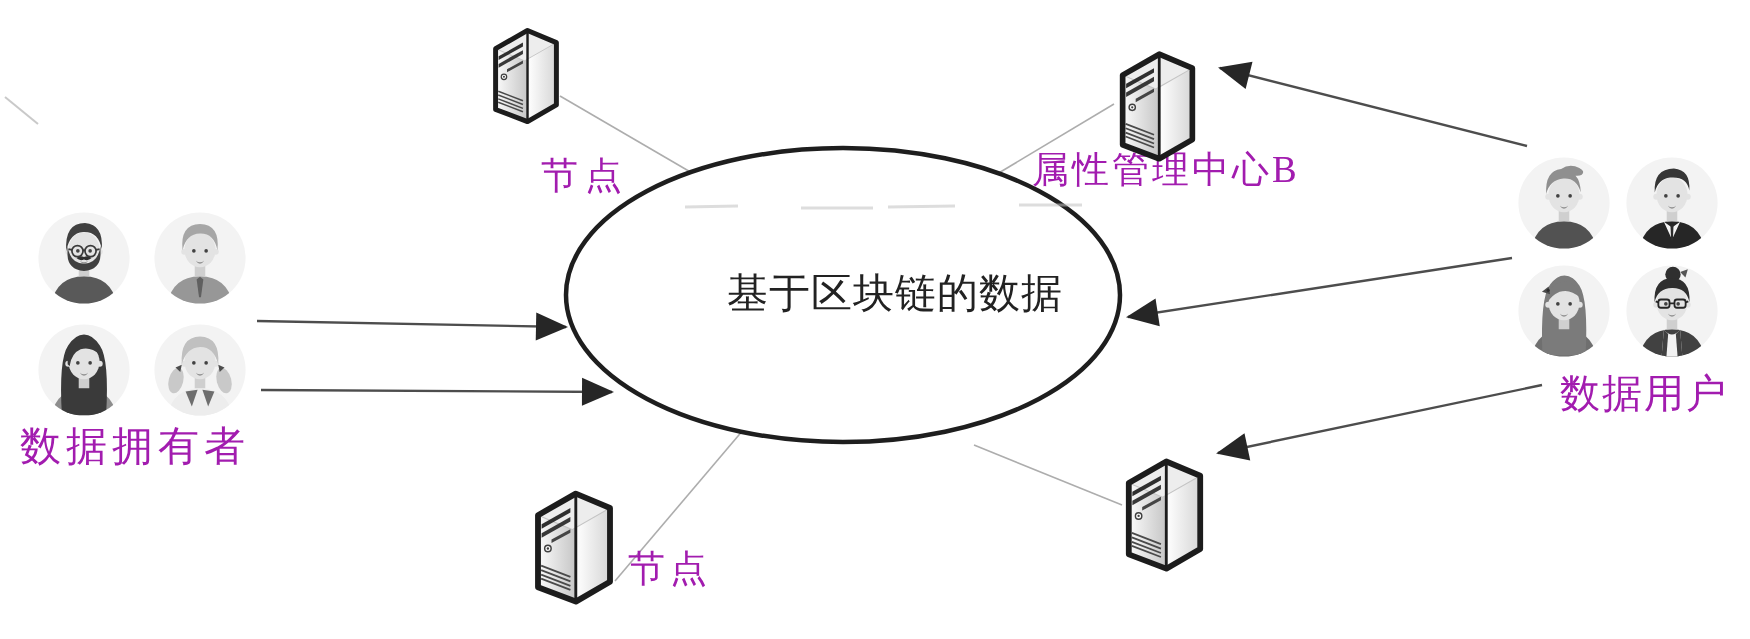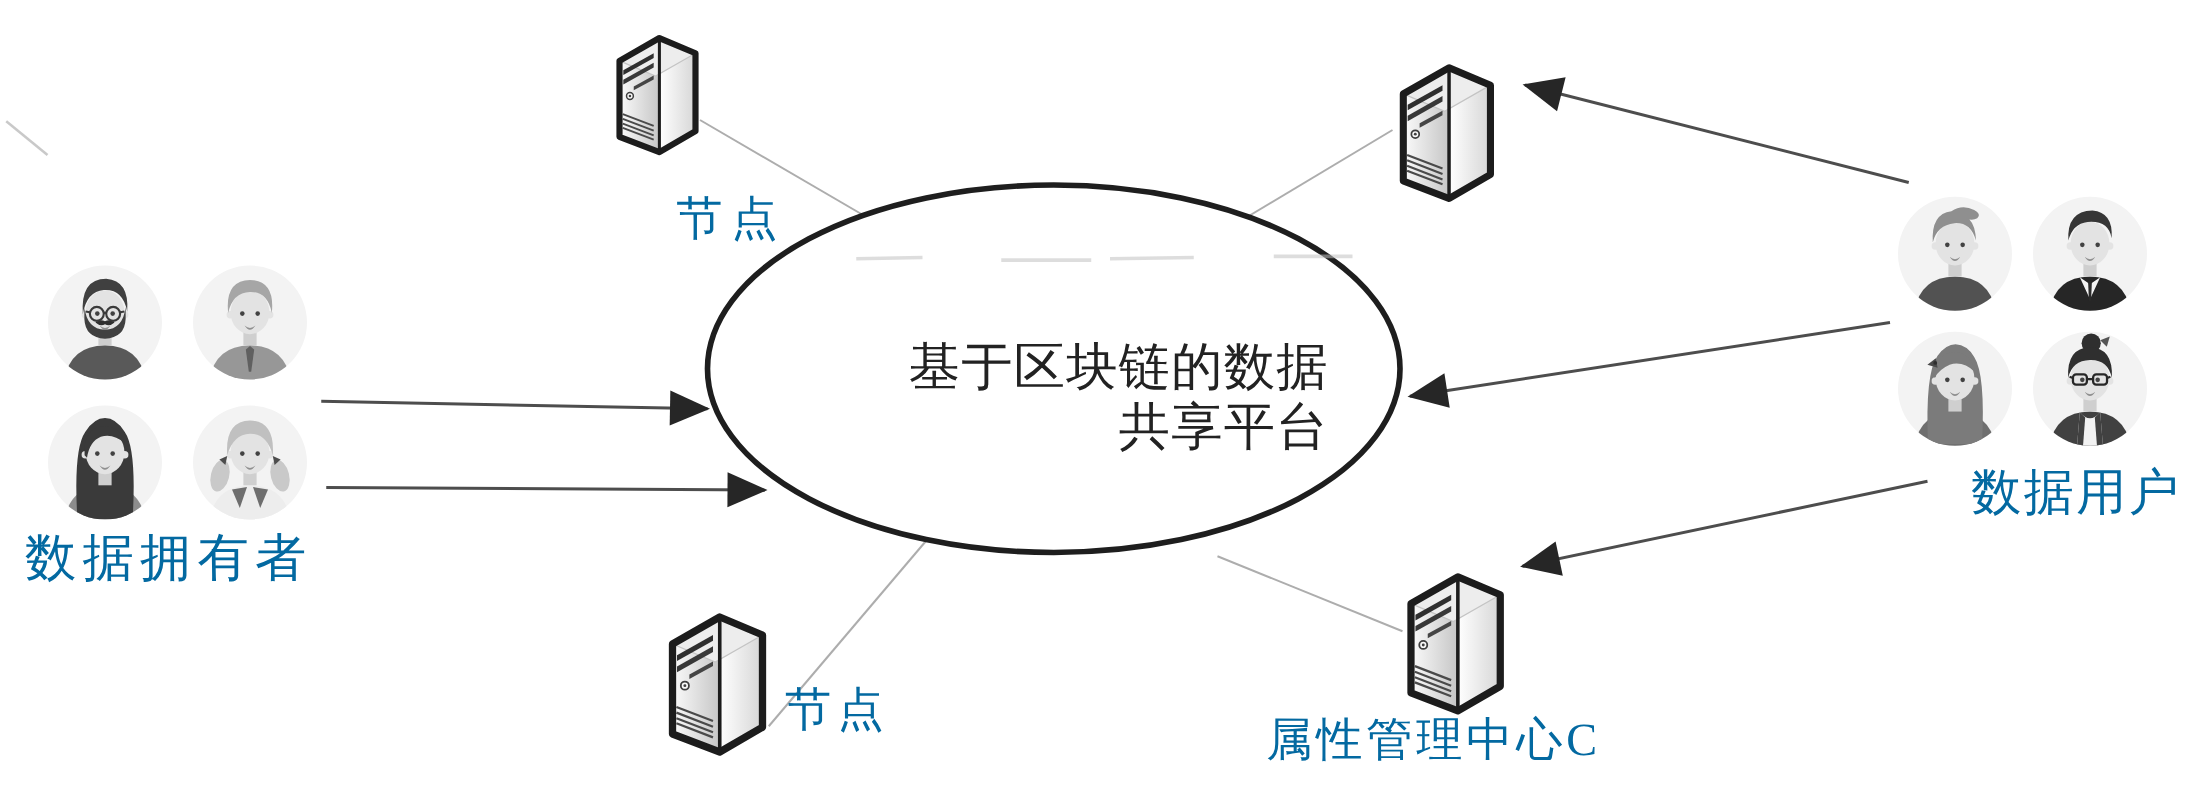--- a/index.html
+++ b/index.html
@@ -1,21 +1,21 @@
 <!DOCTYPE html>
 <html><head>
 <meta charset="utf-8">
 <style>
   html,body{margin:0;padding:0;background:#ffffff;}
   .stage{position:relative;width:1750px;height:639px;background:#ffffff;overflow:hidden;
          font-family:"Liberation Serif","DejaVu Serif",serif;}
   .wires{position:absolute;left:0;top:0;z-index:1;}
-  .lbl{position:absolute;z-index:4;color:#0369a1;white-space:nowrap;line-height:1.1;}
+  .lbl{position:absolute;z-index:4;color:#a21caf;white-space:nowrap;line-height:1.1;}
   .lbl-owners{left:20px;top:424px;font-size:41px;letter-spacing:5px;}
-  .lbl-users{left:1560px;top:372px;font-size:40px;letter-spacing:2px;margin-left:17px;}
+  .lbl-users{left:1560px;top:372px;font-size:40px;letter-spacing:2px;}
   .lbl-node1{left:541px;top:156px;font-size:37px;letter-spacing:7px;}
   .lbl-node2{left:628px;top:549px;font-size:37px;letter-spacing:5px;}
   .lbl-centerB{left:1032px;top:150px;font-size:37px;letter-spacing:3px;}
   .lbl-centerC{left:1013px;top:573px;font-size:37px;letter-spacing:3px;}
   .platform-text{position:absolute;left:623px;top:269px;width:440px;z-index:3;text-align:right;
                  font-size:41px;line-height:48px;color:#222;letter-spacing:1px;}
   .avatar{position:absolute;width:96px;height:96px;z-index:4;}
   .avatar svg{width:100%;height:100%;display:block;}
   .server{position:absolute;z-index:5;}
   .server svg{width:100%;height:100%;display:block;}
@@ -54,21 +54,20 @@
       <line x1="257" y1="321" x2="566" y2="327" marker-end="url(#ah)"></line>
       <line x1="261" y1="390" x2="612" y2="392" marker-end="url(#ah)"></line>
       <line x1="1512" y1="258" x2="1128" y2="317" marker-end="url(#ah)"></line>
       <line x1="1527" y1="146" x2="1220" y2="68" marker-end="url(#ah)"></line>
       <line x1="1542" y1="385" x2="1218" y2="453" marker-end="url(#ah)"></line>
     </g>
   </svg>
 
   <div class="platform-text">
     <div>基于区块链的数据</div>
-    <div>共享平台</div>
   </div>
 
   <div class="server" style="left:488px;top:13px;width:76px;height:120px">
       <svg viewBox="0 0 100 140" xmlns="http://www.w3.org/2000/svg">
   <defs>
     <linearGradient id="gf0" x1="0" y1="0" x2="1" y2="0">
       <stop offset="0" stop-color="#fbfbfb"></stop>
             <stop offset="1" stop-color="#c6c6c6"></stop>
           </linearGradient>
     <linearGradient id="gs0" x1="0" y1="0" x2="1" y2="0">
@@ -184,21 +183,21 @@
     <path d="M13.5,104 L46,116.5"></path>
           <path d="M13.5,108.5 L46,121"></path>
   </g>
   <polygon points="10,38 52,14 90,30 90,112 52,134 10,118" fill="none" stroke="#1c1c1c" stroke-width="6.5" stroke-linejoin="round"></polygon>
   <path d="M52,14 L52,134" stroke="#1c1c1c" stroke-width="3.2"></path>
 </svg>
     </div>
 
   <div class="lbl lbl-node1">节点</div>
   <div class="lbl lbl-node2">节点</div>
-  <div class="lbl lbl-centerC">属性管理中心C</div>
+  <div class="lbl lbl-centerB">属性管理中心B</div>
   <div class="lbl lbl-owners">数据拥有者</div>
   <div class="lbl lbl-users">数据用户</div>
 
   <div class="avatar" style="left:36px;top:210px">
       <svg viewBox="0 0 100 100" xmlns="http://www.w3.org/2000/svg">
     <defs>
           <clipPath id="clip0">
             <circle cx="50" cy="50" r="47.5"></circle>
           </clipPath>
         </defs>

